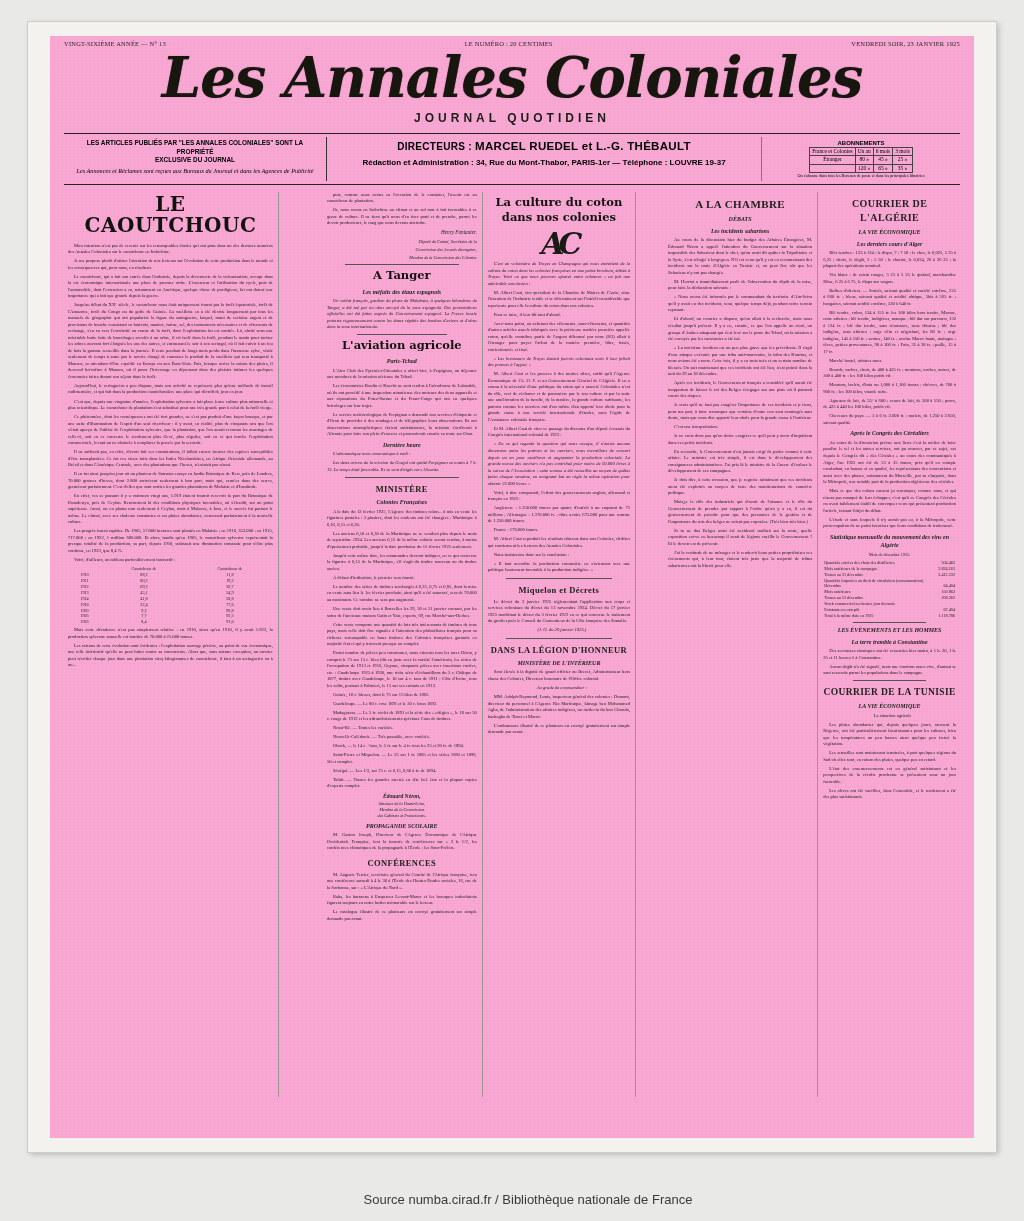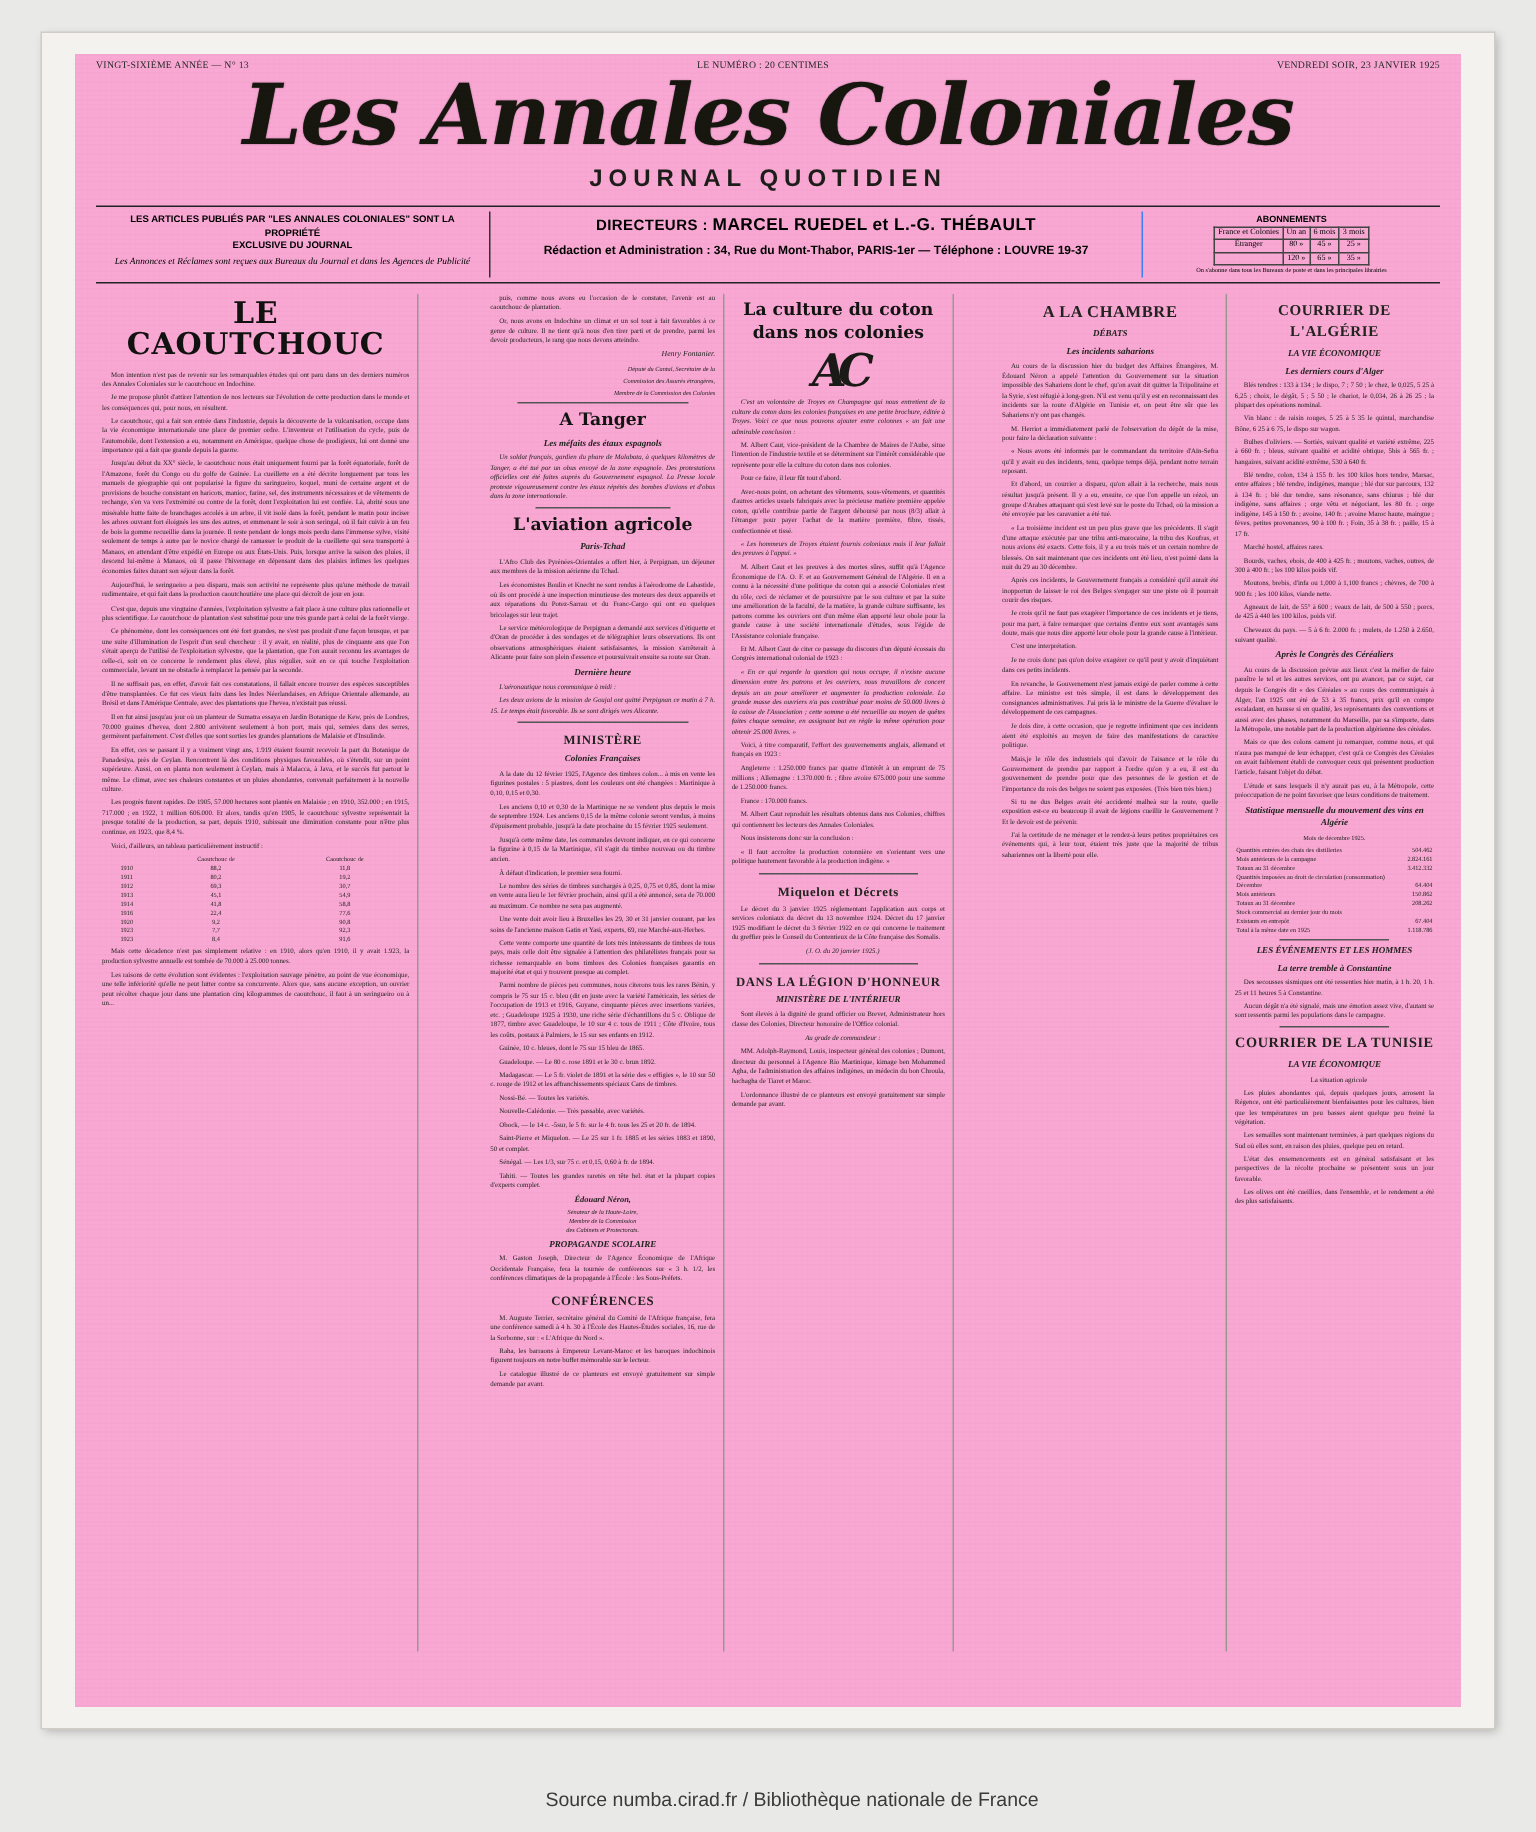--- a/index.html
+++ b/index.html
@@ -13,21 +13,21 @@
       repeating-linear-gradient(0deg, rgba(0,0,0,.018) 0 1px, rgba(0,0,0,0) 1px 3px),
       repeating-linear-gradient(90deg, rgba(0,0,0,.012) 0 1px, rgba(0,0,0,0) 1px 4px);
     opacity:.8;}
   
   .topline{display:flex;justify-content:space-between;font-size:6.5px;letter-spacing:.2px;
            padding:4px 14px 0 14px;color:#2a2a28;}
   .masthead{text-align:center;margin-top:2px;}
   .masthead .title{font-family:"DejaVu Serif",serif;font-weight:bold;font-style:italic;
       font-size:56px;letter-spacing:-1px;line-height:1;color:#17170f;
       text-shadow:0 0 1px rgba(0,0,0,.5);}
-  .masthead .sub{font-family:"Liberation Sans",sans-serif;font-size:16px;letter-spacing:4px;
+  .masthead .sub{font-family:"Liberation Sans",sans-serif;font-size:12px;letter-spacing:4px;
       margin-top:6px;color:#1d1d1a;font-weight:bold;}
   .headbox{display:flex;margin:8px 14px 0 14px;border-top:1.5px solid #222;border-bottom:1.5px solid #222;
       padding:3px 0;font-size:6.2px;line-height:1.35;}
   .hb{padding:2px 5px;}
   .hb1{width:252px;border-right:1px solid #333;text-align:center;}
   .hb2{flex:1;border-right:1px solid #3b82f6;text-align:center;}
   .hb3{width:188px;text-align:center;}
   .hb2 .dir{font-family:"Liberation Sans",sans-serif;font-weight:bold;font-size:10px;letter-spacing:.3px;}
   .hb2 .dir b{font-size:11.5px;}
   .hb2 .adr{font-family:"Liberation Sans",sans-serif;font-weight:bold;font-size:8px;margin-top:3px;}

